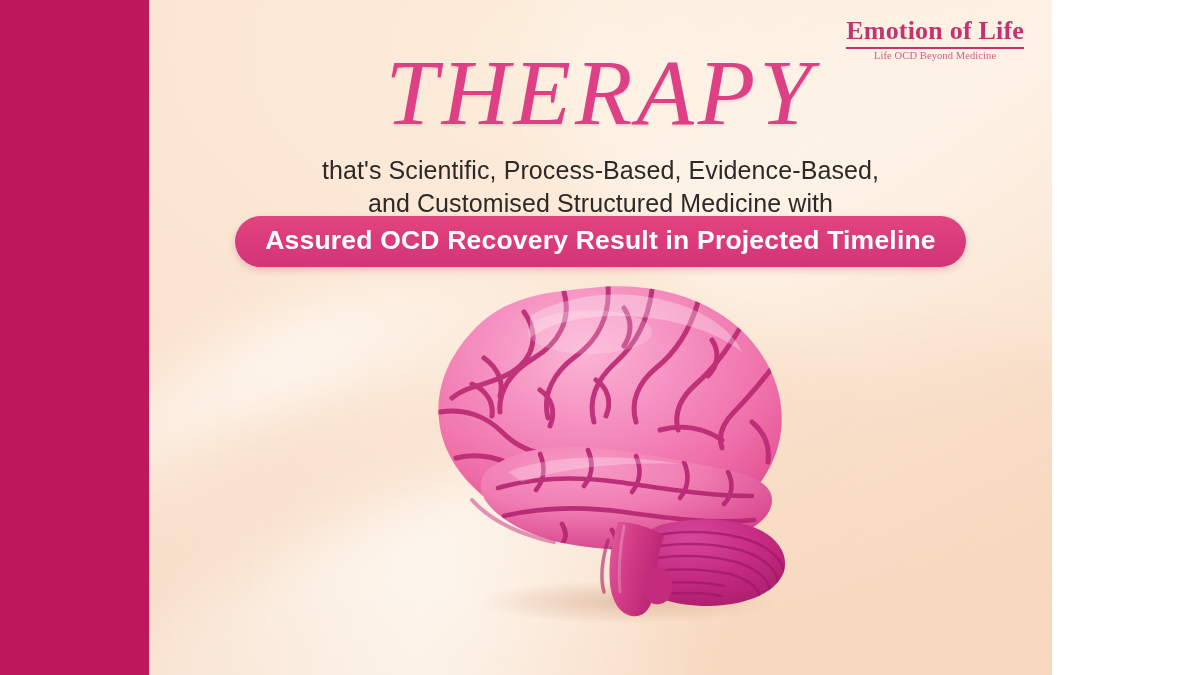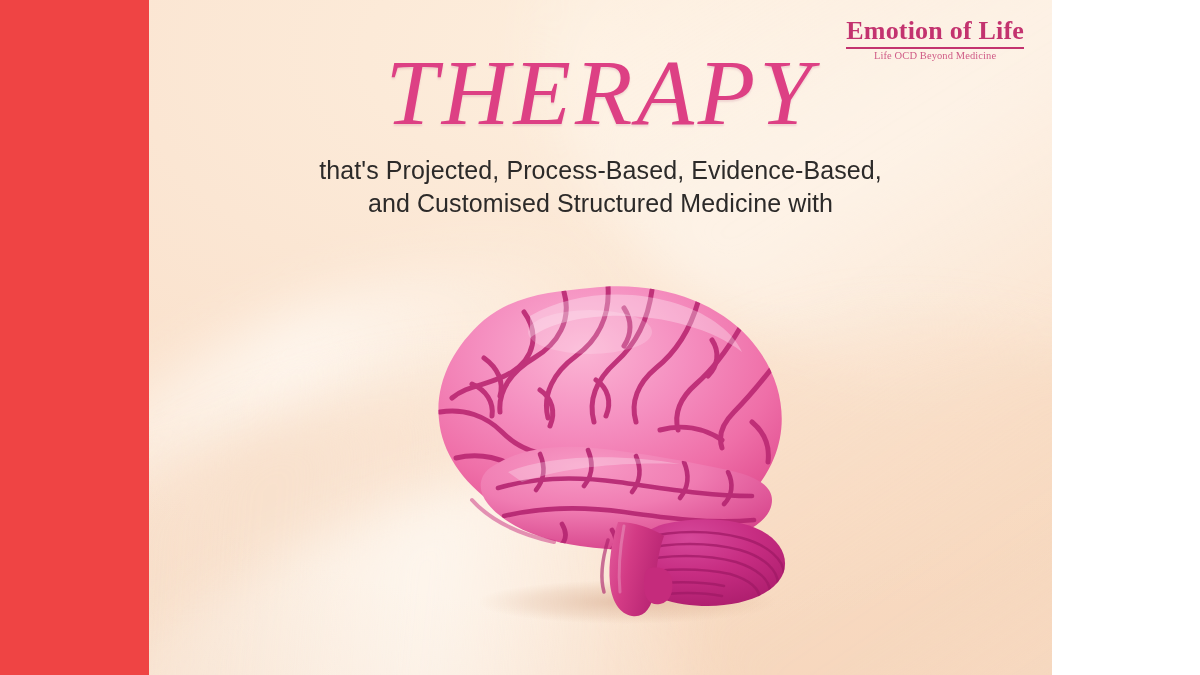--- a/index.html
+++ b/index.html
@@ -11,21 +11,21 @@
     width: 1200px;
     height: 675px;
     overflow: hidden;
     font-family: "Liberation Sans", sans-serif;
   }
 
   #canvas {
     position: relative;
     width: 1040px;
     height: 675px;
-    background: #ef4444;
+    background: #be185d;
   }
 
   
   #poster {
     position: absolute;
     left: 149px;
     top: 0;
     width: 903px;
     height: 675px;
     overflow: hidden;
@@ -187,25 +187,30 @@
 
     <div id="logo">
       <span class="logo-name">Emotion of Life</span>
       <span class="logo-rule"></span>
       <span class="logo-tag">Life OCD Beyond Medicine</span>
     </div>
 
     <div id="headline-block">
       <h1 id="headline">THERAPY</h1>
       <div id="subhead">
-        <span class="sub-line">that's Projected, Process-Based, Evidence-Based,</span>
+        <span class="sub-line">that's Scientific, Process-Based, Evidence-Based,</span>
         <span class="sub-line">and Customised Structured Medicine with</span>
       </div>
     </div>
 
+    <div id="banner-wrap">
+      <div id="banner">
+        <span id="banner-text">Assured OCD Recovery Result in Projected Timeline</span>
+      </div>
+    </div>
 
     <div id="brain-figure">
       <svg viewBox="0 0 400 360" xmlns="http://www.w3.org/2000/svg" aria-hidden="true">
         <defs>
           <radialGradient id="gCortex" cx="42%" cy="26%" r="78%">
             <stop offset="0%" stop-color="#fbb4d4"></stop>
             <stop offset="38%" stop-color="#f58fc0"></stop>
             <stop offset="72%" stop-color="#ef6fa8"></stop>
             <stop offset="100%" stop-color="#e04d8f"></stop>
           </radialGradient>

